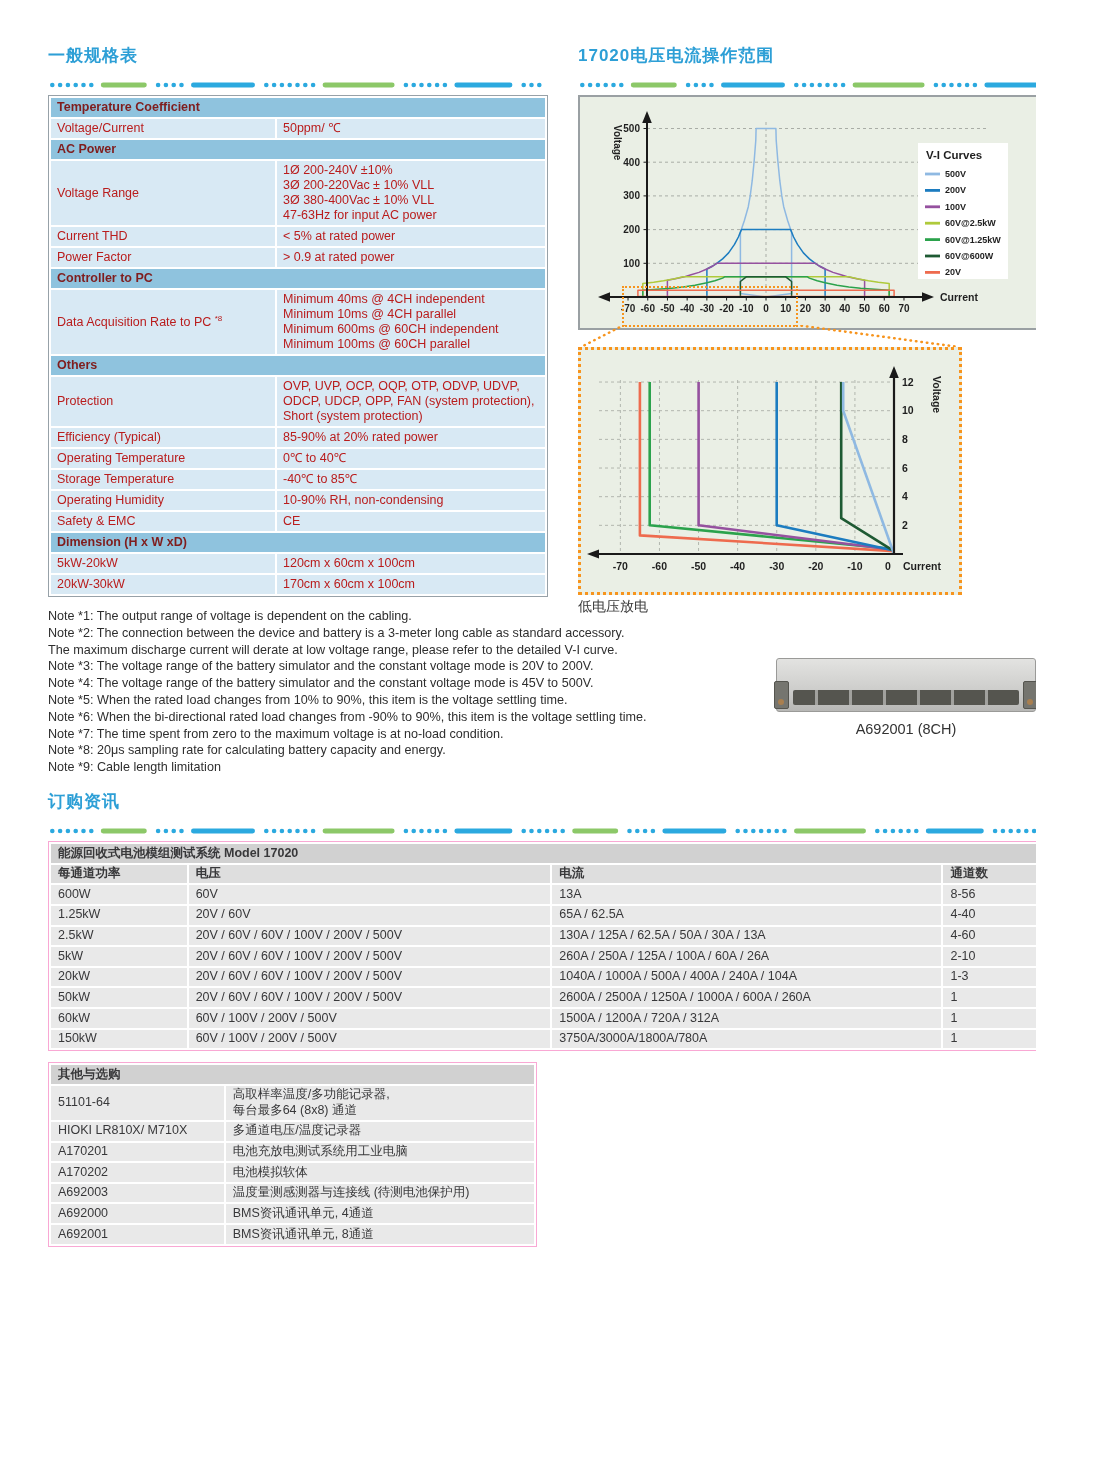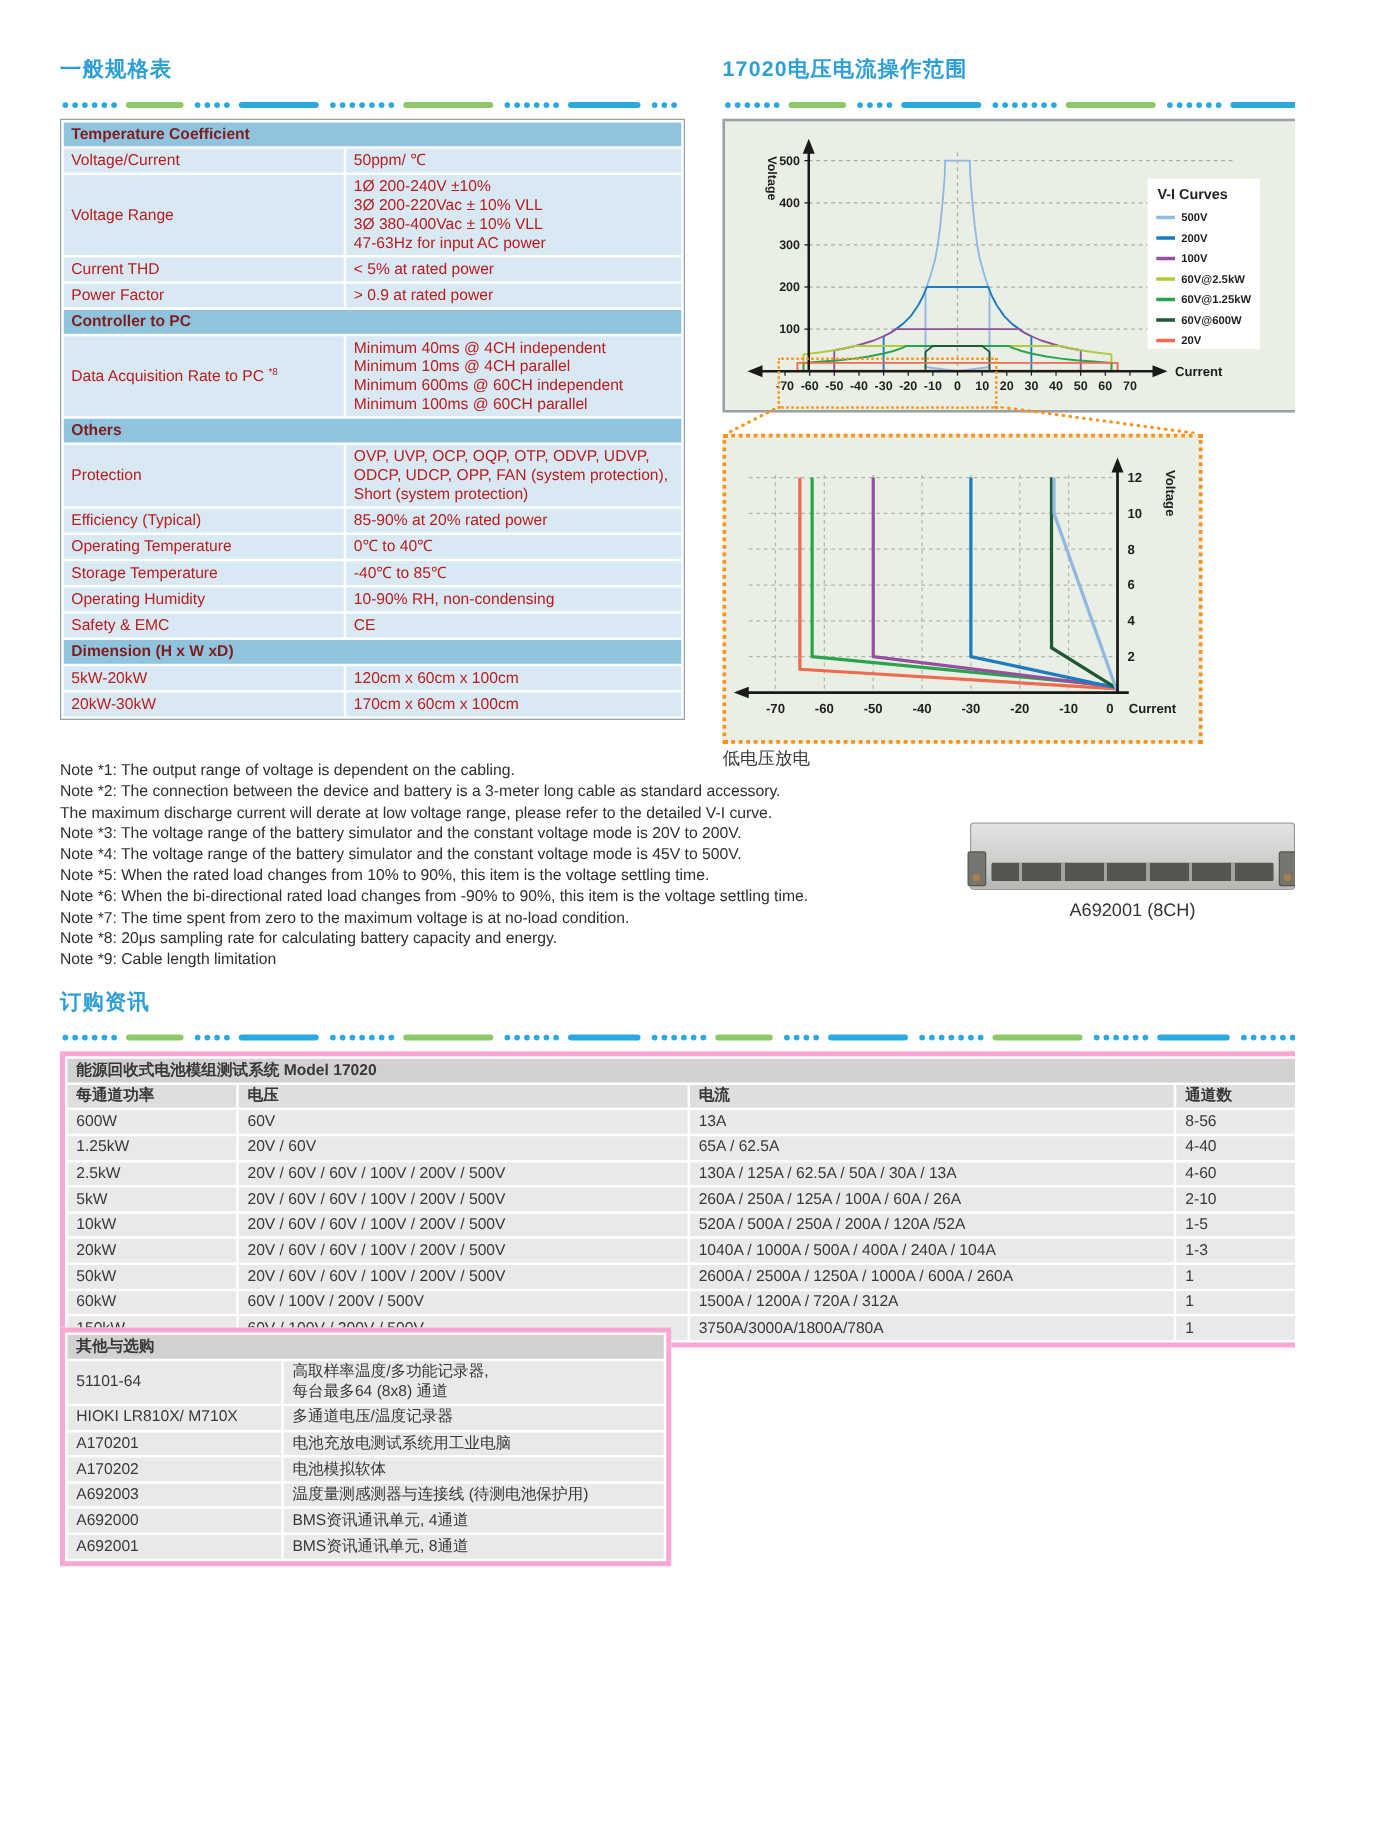--- a/index.html
+++ b/index.html
@@ -9,21 +9,21 @@
   .h-cn{font-size:17px;font-weight:bold;color:#2d9fd6;letter-spacing:1px;}
   .sep{height:6px;}
   
   table.spec{border-collapse:separate;border-spacing:2px;background:#fff;border:1px solid #97a1a8;width:500px;}
   table.spec td{font-size:12.5px;line-height:1.2;padding:2px 6px;vertical-align:middle;color:#b91c1c;}
   table.spec td.sec{background:#8fc3de;font-weight:bold;color:#7f1d1d;}
   table.spec td.lab{background:#d8e9f4;width:212px;}
   table.spec td.val{background:#d8e9f4;margin-left:28px;}
   sup{font-size:8px;}
   
-  table.gray{border-collapse:separate;border-spacing:2px;background:#fff;border:4px solid #f9a8d4;}
+  table.gray{border-collapse:separate;border-spacing:2px;background:#fff;border:1px solid #f9a8d4;}
   table.gray td{font-size:12.5px;line-height:1.25;padding:1.5px 7px;vertical-align:middle;color:#38383a;}
   table.gray td.title{background:#d1d1d1;font-weight:bold;}
   table.gray td.head{background:#dedede;font-weight:bold;}
   table.gray td.cell{background:#e9e9e9;}
   
   .chart-panel{border:2px solid #9aa0a3;background:#eaefe5;}
   .chart2-panel{border:3px dotted #f7941d;background:#eaefe5;}
   .lv-label{font-size:14px;font-weight:normal;color:#3a3a3a;}
   .notes{font-size:12.6px;color:#2e2e2e;line-height:16.8px;}
   
@@ -108,20 +108,23 @@
 
   <div class="abs" style="left:48px;top:95px;">
       <table class="spec">
         <tbody>
           <tr>
             <td colspan="2" class="sec">Temperature Coefficient</td>
           </tr>
           <tr>
             <td class="lab">Voltage/Current </td>
             <td class="val">50ppm/ ℃</td>
+          </tr>
+          <tr>
+            <td colspan="2" class="sec">AC Power</td>
           </tr>
           <tr>
             <td class="lab">Voltage Range </td>
             <td class="val">1Ø 200-240V ±10%<br>3Ø 200-220Vac ± 10% VLL<br>3Ø 380-400Vac ± 10% VLL<br>47-63Hz for input AC power</td>
           </tr>
           <tr>
             <td class="lab">Current THD </td>
             <td class="val">&lt; 5% at rated power</td>
           </tr>
           <tr>
@@ -430,26 +433,20 @@
             <td class="cell">130A / 125A / 62.5A / 50A / 30A / 13A</td>
             <td class="cell">4-60</td>
           </tr>
           <tr>
             <td class="cell">5kW</td>
             <td class="cell">20V / 60V / 60V / 100V / 200V / 500V</td>
             <td class="cell">260A / 250A / 125A / 100A / 60A / 26A</td>
             <td class="cell">2-10</td>
           </tr>
           <tr>
-            <td class="cell">10kW</td>
-            <td class="cell">20V / 60V / 60V / 100V / 200V / 500V</td>
-            <td class="cell">520A / 500A / 250A / 200A / 120A /52A</td>
-            <td class="cell">1-5</td>
-          </tr>
-          <tr>
             <td class="cell">20kW</td>
             <td class="cell">20V / 60V / 60V / 100V / 200V / 500V</td>
             <td class="cell">1040A / 1000A / 500A / 400A / 240A / 104A</td>
             <td class="cell">1-3</td>
           </tr>
           <tr>
             <td class="cell">50kW</td>
             <td class="cell">20V / 60V / 60V / 100V / 200V / 500V</td>
             <td class="cell">2600A / 2500A / 1250A / 1000A / 600A / 260A</td>
             <td class="cell">1</td>

